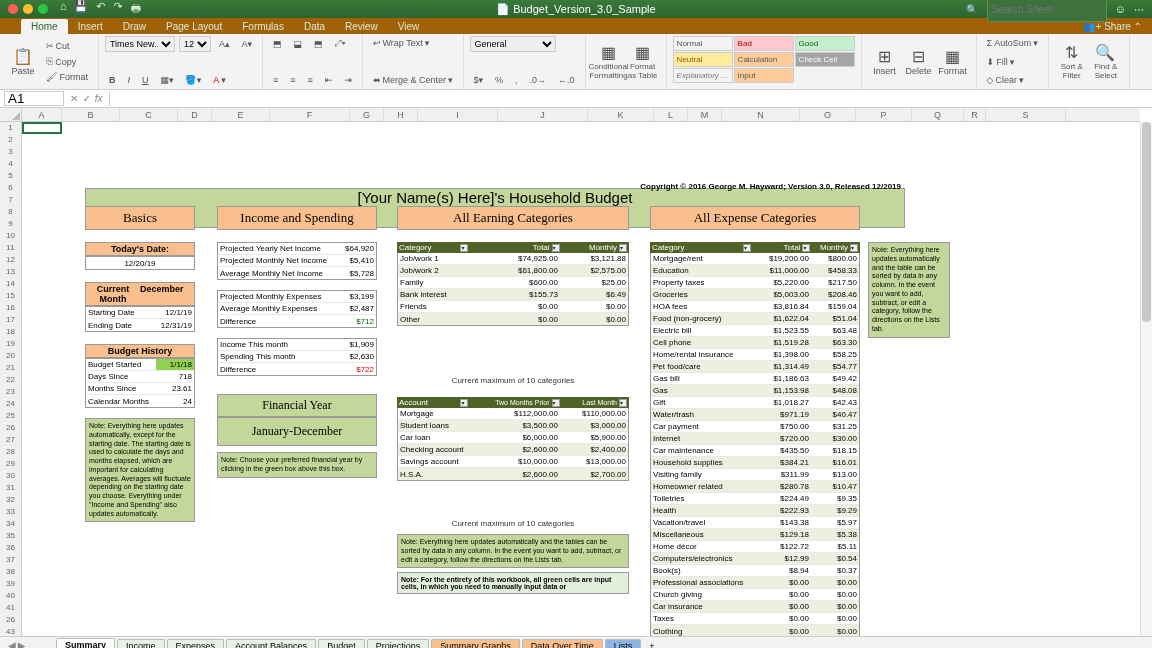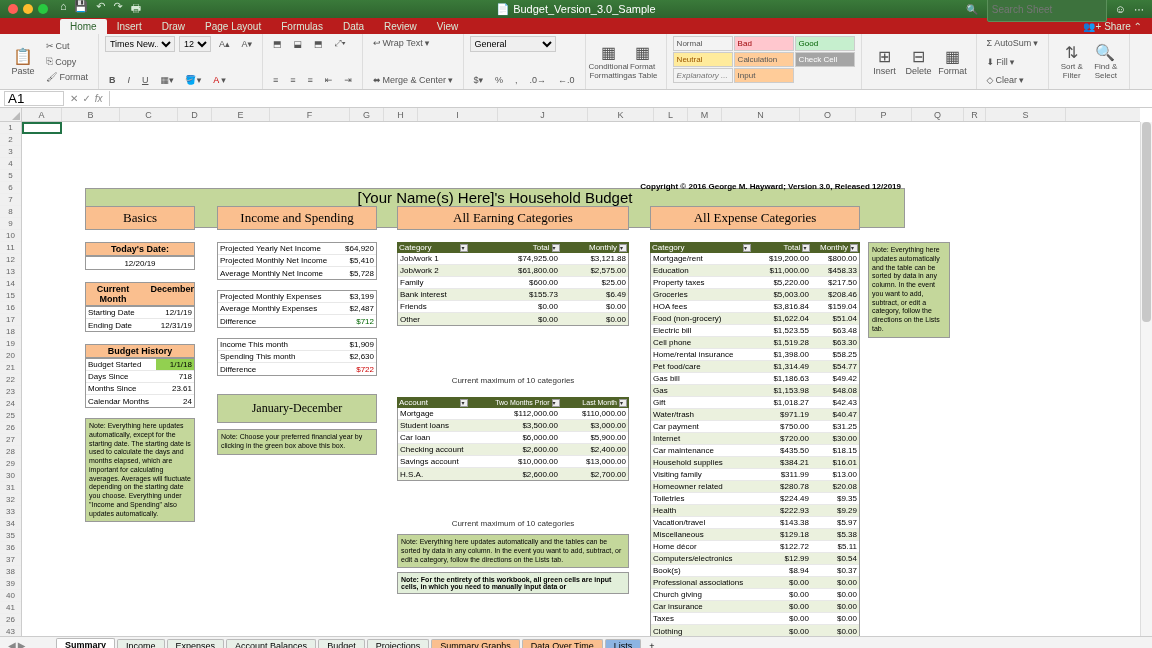--- a/index.html
+++ b/index.html
@@ -11,21 +11,21 @@
 .tl { width: 10px; height: 10px; border-radius: 50%; }
 .tl.r{background:#ff5f57}.tl.y{background:#ffbd2e}.tl.g{background:#28c940}
 .titlebar .qat { margin-left: 12px; display:flex; gap:8px; color:#d8ead8; }
 .titlebar .qat span{font-size:11px}
 .titlebar .docname { position:absolute; left:50%; transform:translateX(-50%); font-size:11px;}
 .titlebar .right { margin-left:auto; display:flex; gap:8px; align-items:center;}
 .searchsheet { background:#3d723d; border:1px solid #5b905b; width:120px; height:14px; font-size:10px; color:#ccc; padding:12px 4px; border-radius:2px;}
 .smiley{font-size:11px}
 
 
-.tabs { height: 16px; background:#b91c1c; display:flex; align-items:flex-end; padding-left:60px; color:#d8ead8; font-size:10px;}
+.tabs { height: 16px; background:#a16207; display:flex; align-items:flex-end; padding-left:21px; color:#d8ead8; font-size:10px;}
 .tabs .tab { padding: 2px 10px; cursor:pointer;}
 .tabs .tab.active { background:#f3f3f3; color:#2e632e; border-radius:2px 2px 0 0;}
 .tabs .rt { margin-left:auto; padding:2px 10px;}
 
 
 .ribbon { height:56px; background:#f3f3f3; border-bottom:1px solid #ccc; display:flex; font-size:9px; color:#555; }
 .rgroup { border-right:1px solid #ddd; padding:2px 6px; display:flex; flex-direction:column; justify-content:space-between;}
 .rgroup .row { display:flex; gap:4px; align-items:center;}
 .rbtn { padding:1px 3px; border:1px solid transparent; display:flex; align-items:center; gap:2px; font-size:9px;}
 .bigbtn { display:flex; flex-direction:column; align-items:center; justify-content:center; width:34px; font-size:9px;}
@@ -342,21 +342,21 @@
       <div style="height:12px"></div>
       <div class="subhdr">Today's Date:</div>
       <div class="tbl">
           <div class="r">
             <div style="width:100%;justify-content:center">12/20/19</div>
           </div>
         </div>
       <div style="height:12px"></div>
       <div class="subhdr" style="display:flex">
           <span style="flex:1;text-align:center">Current Month</span>
-          <span style="flex:1;text-align:right">December</span>
+          <span style="flex:1;text-align:left">December</span>
         </div>
       <div class="tbl">
         <div class="r">
             <div style="width:62px">Starting Date</div>
             <div class="num" style="width:46px">12/1/19</div>
           </div>
         <div class="r">
             <div style="width:62px">Ending Date</div>
             <div class="num" style="width:46px">12/31/19</div>
           </div>
@@ -426,20 +426,21 @@
           <div class="r">
             <div style="width: 124px;">Spending This month</div>
             <div class="num" style="width: 34px;">$2,630</div>
           </div>
           <div class="r">
             <div style="width: 124px;">Difference</div>
             <div class="num redtxt" style="width: 34px;">$722</div>
           </div>
         </div>
       <div style="height:18px"></div>
+      <div class="greenhdr">Financial Year</div>
       <div class="greenhdr2">January-December</div>
       <div class="notebox" style="margin-top:6px;font-size:7px">Note: Choose your preferred financial year by clicking in the green box above this box.</div>
     </div>
 
     <div class="block" style="left:375px;top:84px;width:232px">
       <div class="secthdr">All Earning Categories</div>
       <div style="height:12px"></div>
       <div class="darkhdr">
         <span style="width:70px">
             <span>Category</span>
@@ -649,21 +650,21 @@
             <div class="num" style="width:48px">$16.01</div>
           </div>
           <div class="r">
             <div style="width:100px">Visiting family</div>
             <div class="num" style="width:60px">$311.99</div>
             <div class="num" style="width:48px">$13.00</div>
           </div>
           <div class="r alt">
             <div style="width:100px">Homeowner related</div>
             <div class="num" style="width:60px">$280.78</div>
-            <div class="num" style="width:48px">$20.08</div>
+            <div class="num" style="width:48px">$10.47</div>
           </div>
           <div class="r">
             <div style="width:100px">Toiletries</div>
             <div class="num" style="width:60px">$224.49</div>
             <div class="num" style="width:48px">$9.35</div>
           </div>
           <div class="r alt">
             <div style="width:100px">Health</div>
             <div class="num" style="width:60px">$222.93</div>
             <div class="num" style="width:48px">$9.29</div>

